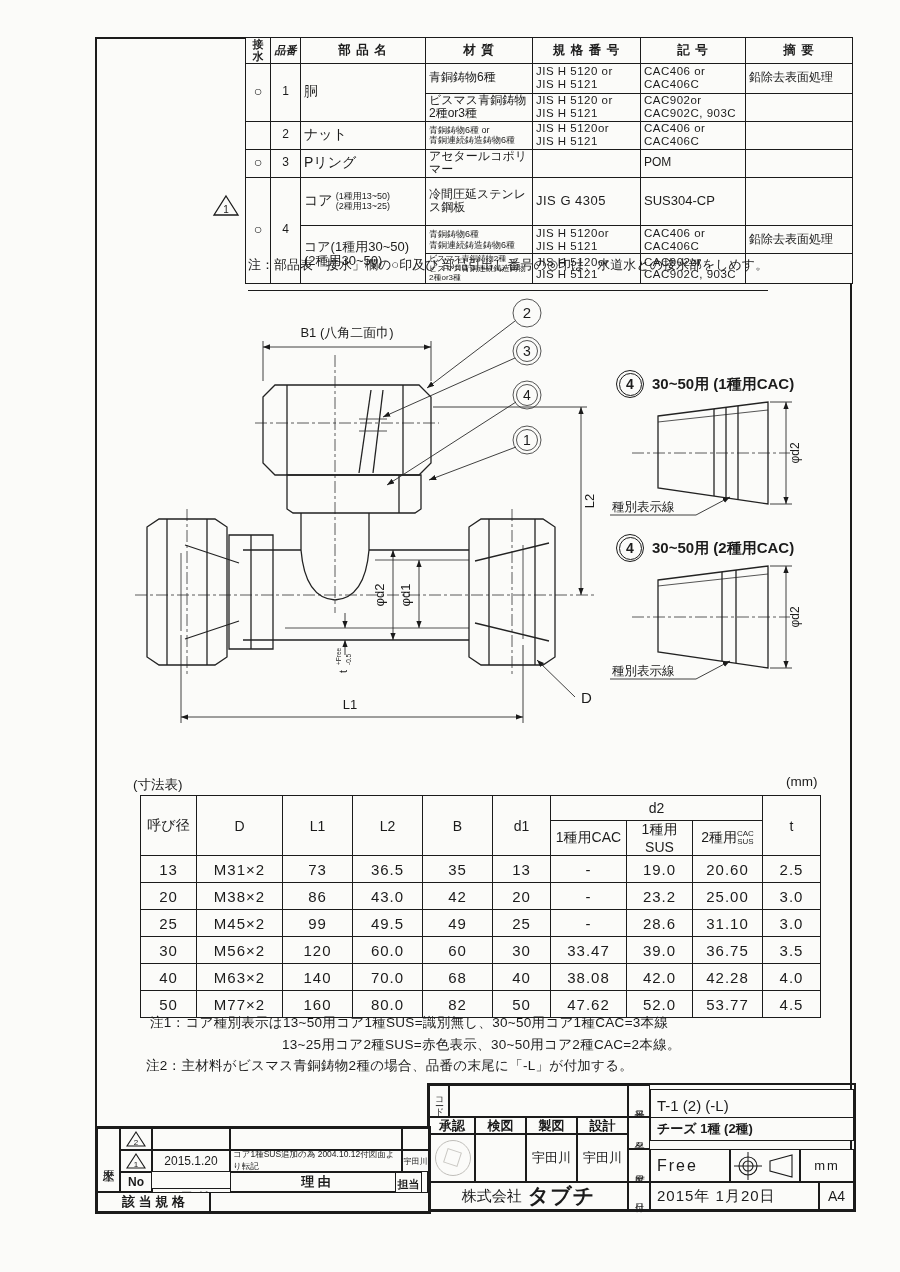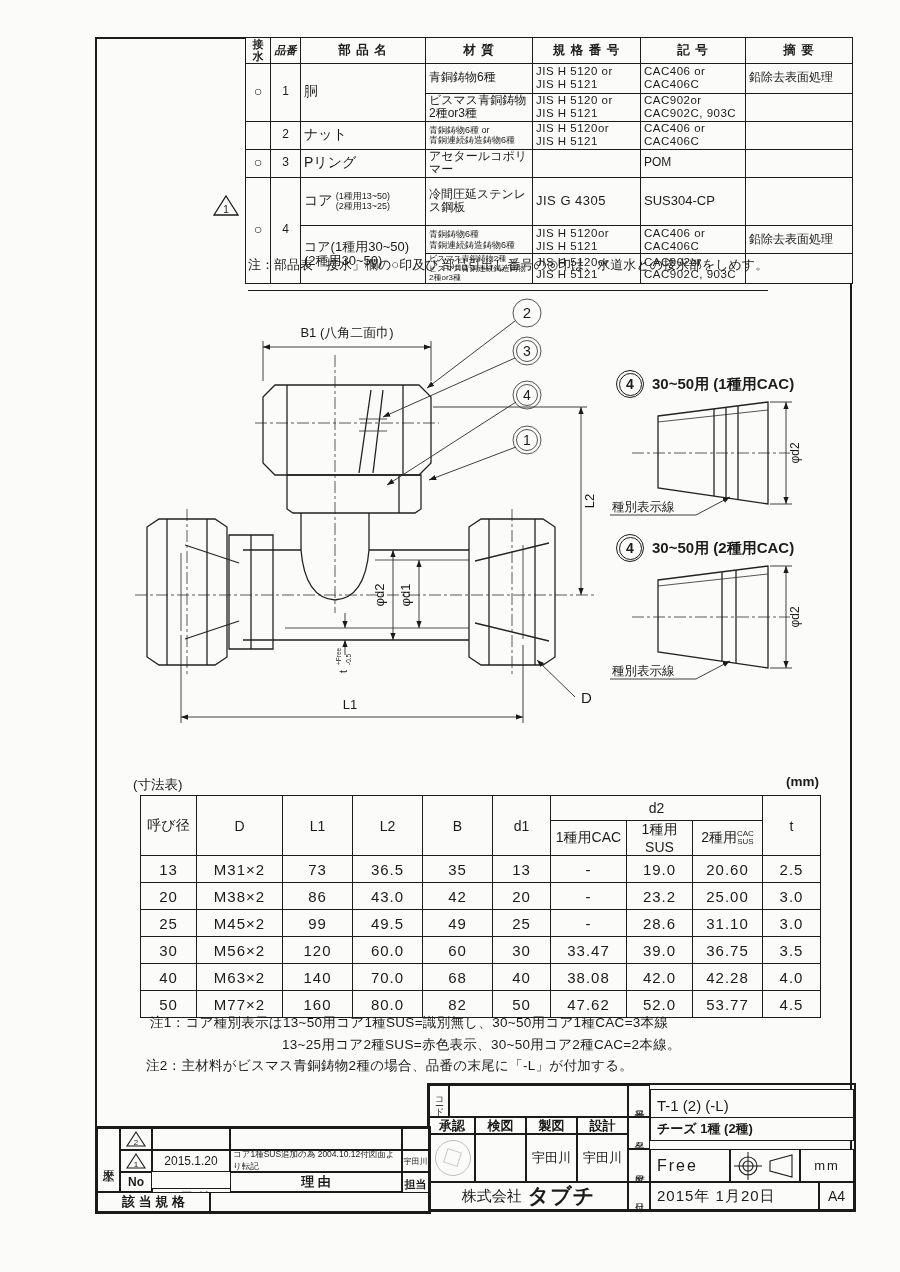--- a/index.html
+++ b/index.html
@@ -28,21 +28,21 @@
   svg .dim{stroke:#2a2a2a;stroke-width:.9;fill:none;}
   svg text{fill:#1b1b1b;font-family:"Liberation Sans",sans-serif;}
   .dimtxt{font-size:13px;}
   
   .detail-head{display:flex;align-items:center;gap:8px;font-size:15px;font-weight:600;}
   .balloon2{position:relative;width:26px;height:26px;border:1.4px solid #1b1b1b;border-radius:50%;
         display:flex;align-items:center;justify-content:center;font-size:14px;font-weight:600;flex:0 0 auto;}
   .balloon2::after{content:"";position:absolute;inset:1.5px;border:1.1px solid #1b1b1b;border-radius:50%;}
   
   #dim-caption{left:133px;top:776px;font-size:13.5px;}
-  #dim-unit{left:786px;top:774px;font-size:13.5px;font-weight:bold;}
+  #dim-unit{left:786px;top:774px;font-size:13.5px;}
   #dims{left:140px;top:795px;border-collapse:collapse;table-layout:fixed;background:#fbfbf9;}
   #dims th,#dims td{border:1px solid #1b1b1b;text-align:center;vertical-align:middle;
         font-size:15px;font-weight:400;padding:0 2px;}
   #dims th{font-size:14px;}
   #dims td{height:26px;letter-spacing:1px;}
   .stack{display:inline-flex;flex-direction:column;line-height:8px;font-size:8px;vertical-align:middle;}
   .d2sub{font-size:12.5px;margin-left:32px;}
   
   .note-line{font-size:13.5px;letter-spacing:.3px;text-align:right;}
   
@@ -488,18 +488,18 @@
           <text x="10" y="13.5" text-anchor="middle" font-size="8">1</text>
         </svg>
     </div>
     <div class="cell" style="left:55px;top:22px;width:78px;height:22px;font-size:12px">2015.1.20</div>
     <div class="cell left-al" style="left:133px;top:22px;width:172px;height:22px;font-size:8.5px;padding-left:2px">コア1種SUS追加の為 2004.10.12付図面より転記</div>
     <div class="cell" style="left:305px;top:22px;width:27px;height:22px;font-size:8px">宇田川</div>
 
     <div class="cell" style="left:23px;top:44px;width:32px;height:20px;font-weight:600;font-size:12px">No</div>
     <div class="cell" style="left:55px;top:60px;width:86px;height:20px;font-weight:700">日 付</div>
     <div class="cell" style="left:133px;top:44px;width:172px;height:20px;font-weight:600">理  由</div>
-    <div class="cell" style="left:305px;top:44px;width:27px;height:24px;font-weight:600;font-size:11px">担当</div>
+    <div class="cell" style="left:298px;top:44px;width:27px;height:24px;font-weight:600;font-size:11px">担当</div>
 
     <div class="cell" style="left:0;top:64px;width:113px;height:20px;font-weight:600">該 当 規 格</div>
     <div class="cell" style="left:113px;top:64px;width:219px;height:20px"></div>
   </div>
 </div>
 
 </body></html>

